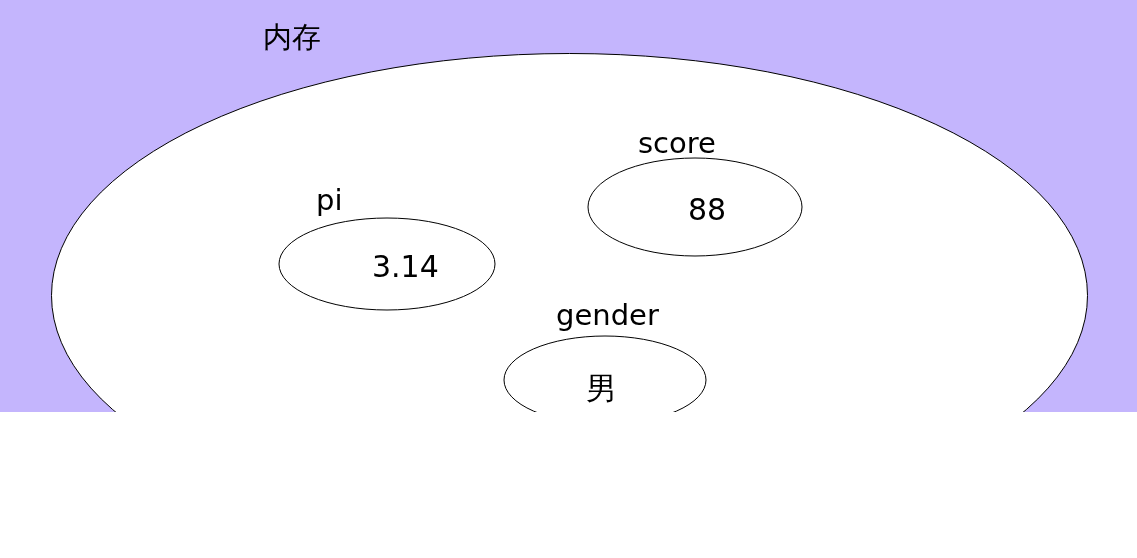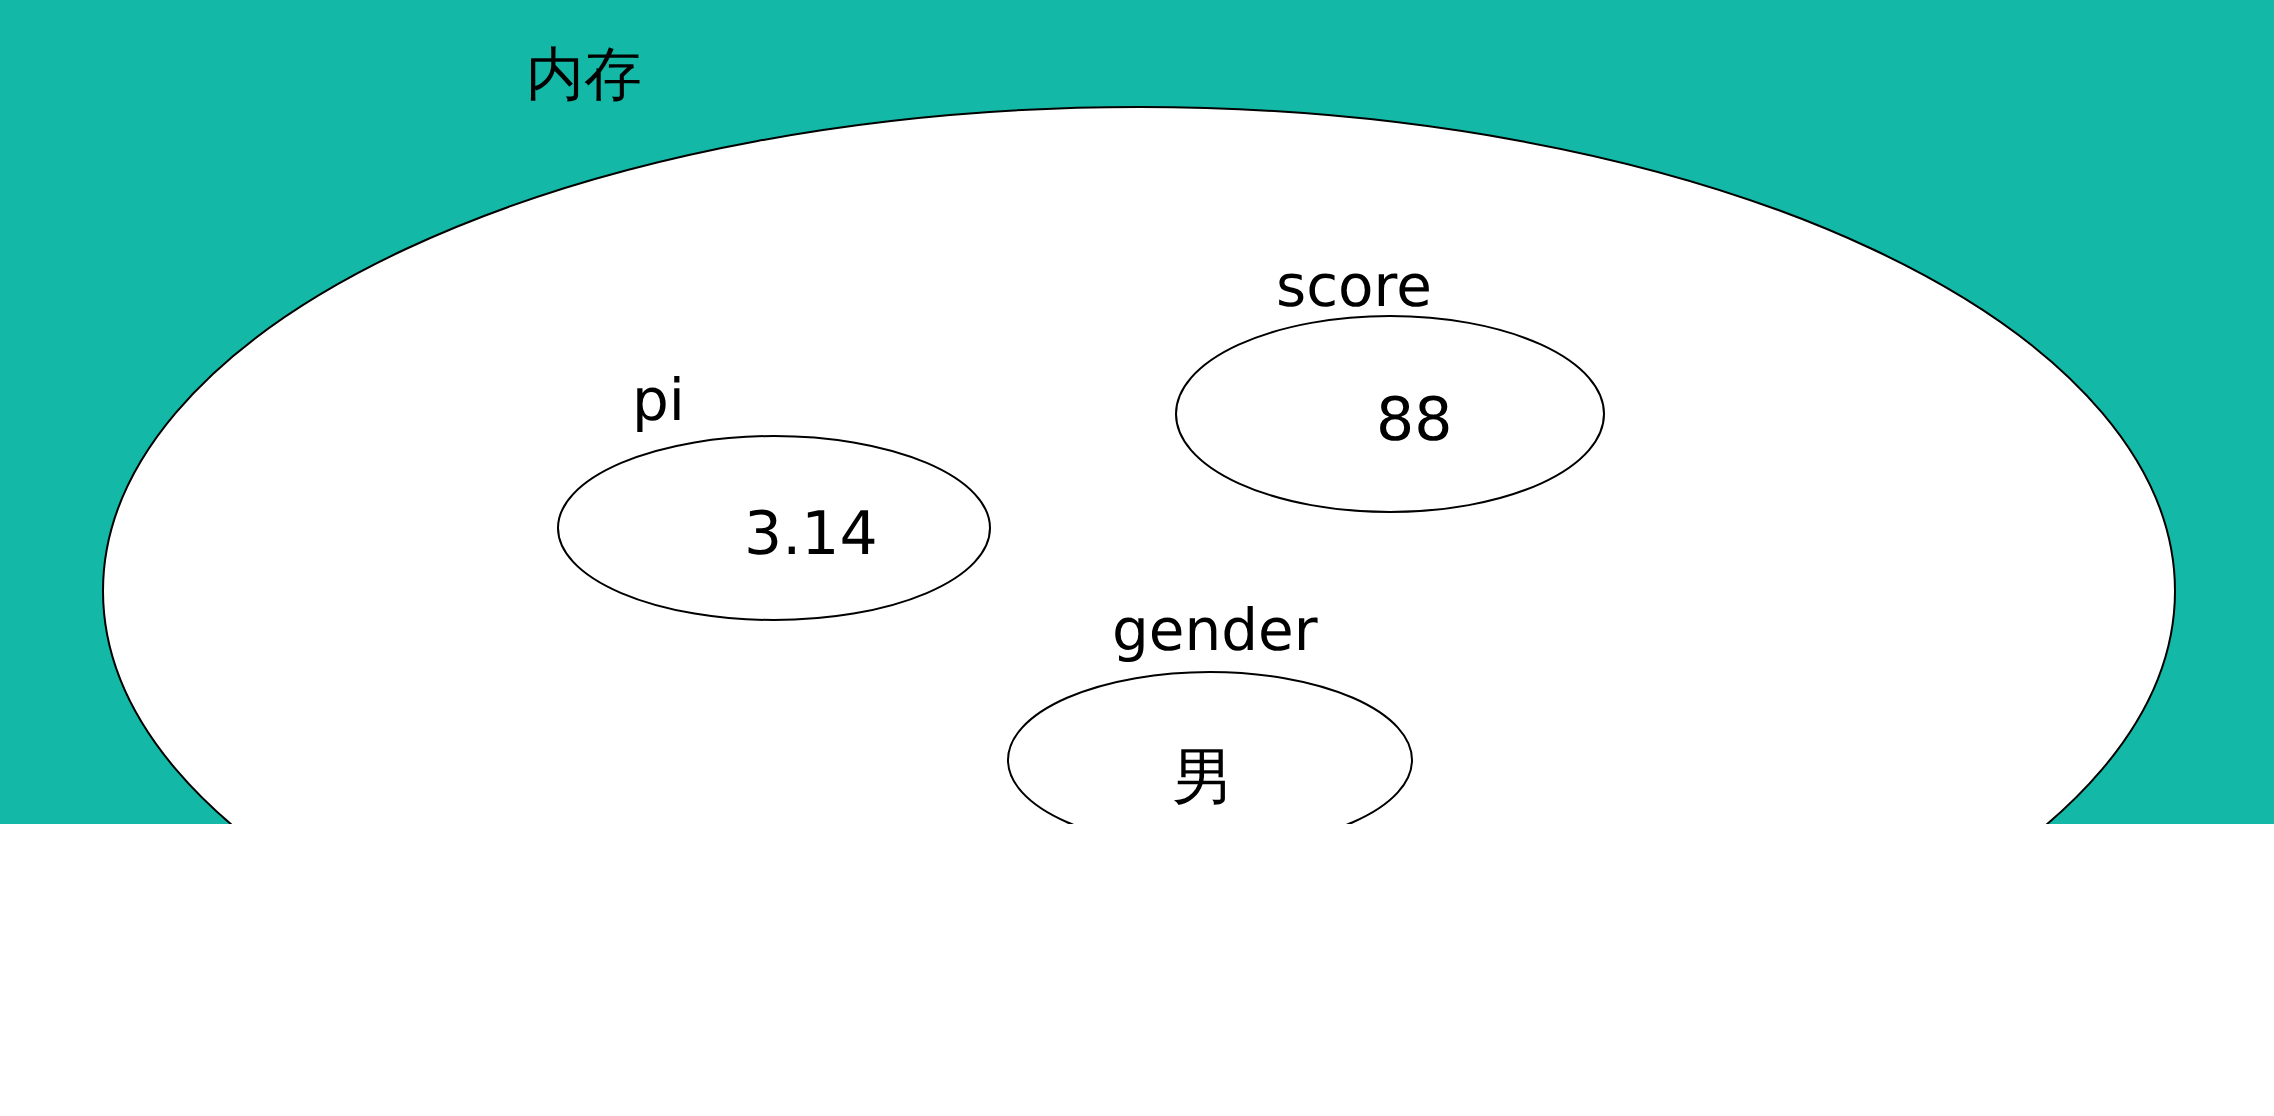--- a/index.html
+++ b/index.html
@@ -7,21 +7,21 @@
     padding: 0;
     background: #ffffff;
   }
   body {
     font-family: "DejaVu Sans", "Liberation Sans", sans-serif;
   }
   #canvas {
     position: relative;
     width: 1137px;
     height: 412px;
-    background: #14b8a6;
+    background: #c4b5fd;
     overflow: hidden;
   }
   #diagram-svg {
     position: absolute;
     left: 0;
     top: 0;
     width: 1137px;
     height: 558px;
     display: block;
   }

